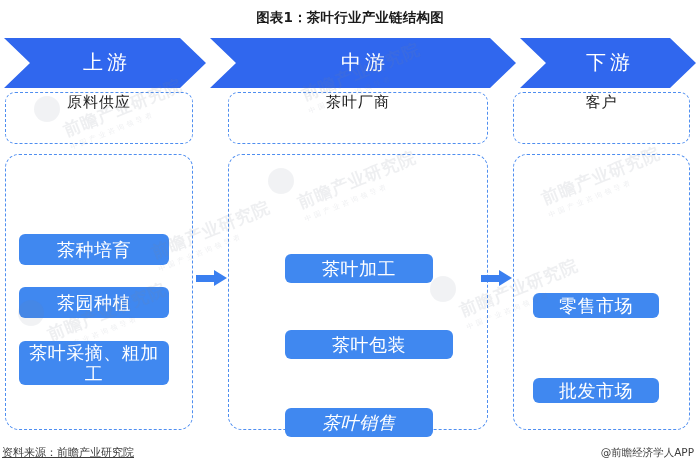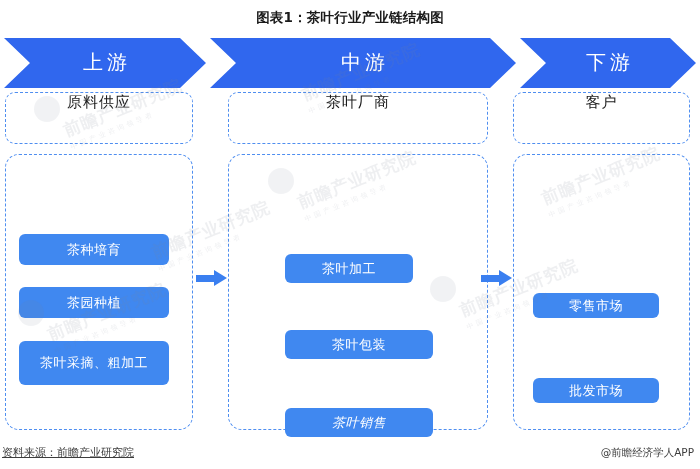--- a/index.html
+++ b/index.html
@@ -152,32 +152,32 @@
     border-radius: 6px;
     display: flex;
     align-items: center;
     justify-content: center;
     text-align: center;
     padding: 2px 4px;
     line-height: 1.18;
   }
   .pill span {
     color: #ffffff;
-    font-size: 13px;
+    font-size: 18px;
     letter-spacing: 0.5px;
   }
 
   
   .pill-u1 { left: 13px; top: 79px;  width: 150px; height: 31px; }
   .pill-u2 { left: 13px; top: 132px; width: 150px; height: 31px; }
   .pill-u3 { left: 13px; top: 186px; width: 150px; height: 44px; }
 
   
-  .pill-m1 { left: 56px; top: 99px;  width: 128px; height: 29px; }
-  .pill-m2 { left: 56px; top: 175px; width: 148px; height: 29px; }
+  .pill-m1 { left: 56px; top: 99px;  width: 148px; height: 29px; }
+  .pill-m2 { left: 56px; top: 175px; width: 168px; height: 29px; }
   .pill-m3 { left: 56px; top: 253px; width: 148px; height: 29px; font-style: italic; }
 
   
   .pill-d1 { left: 19px; top: 138px; width: 126px; height: 25px; }
   .pill-d2 { left: 19px; top: 223px; width: 126px; height: 25px; }
 
   
   .connector {
     position: absolute;
     z-index: 4;

